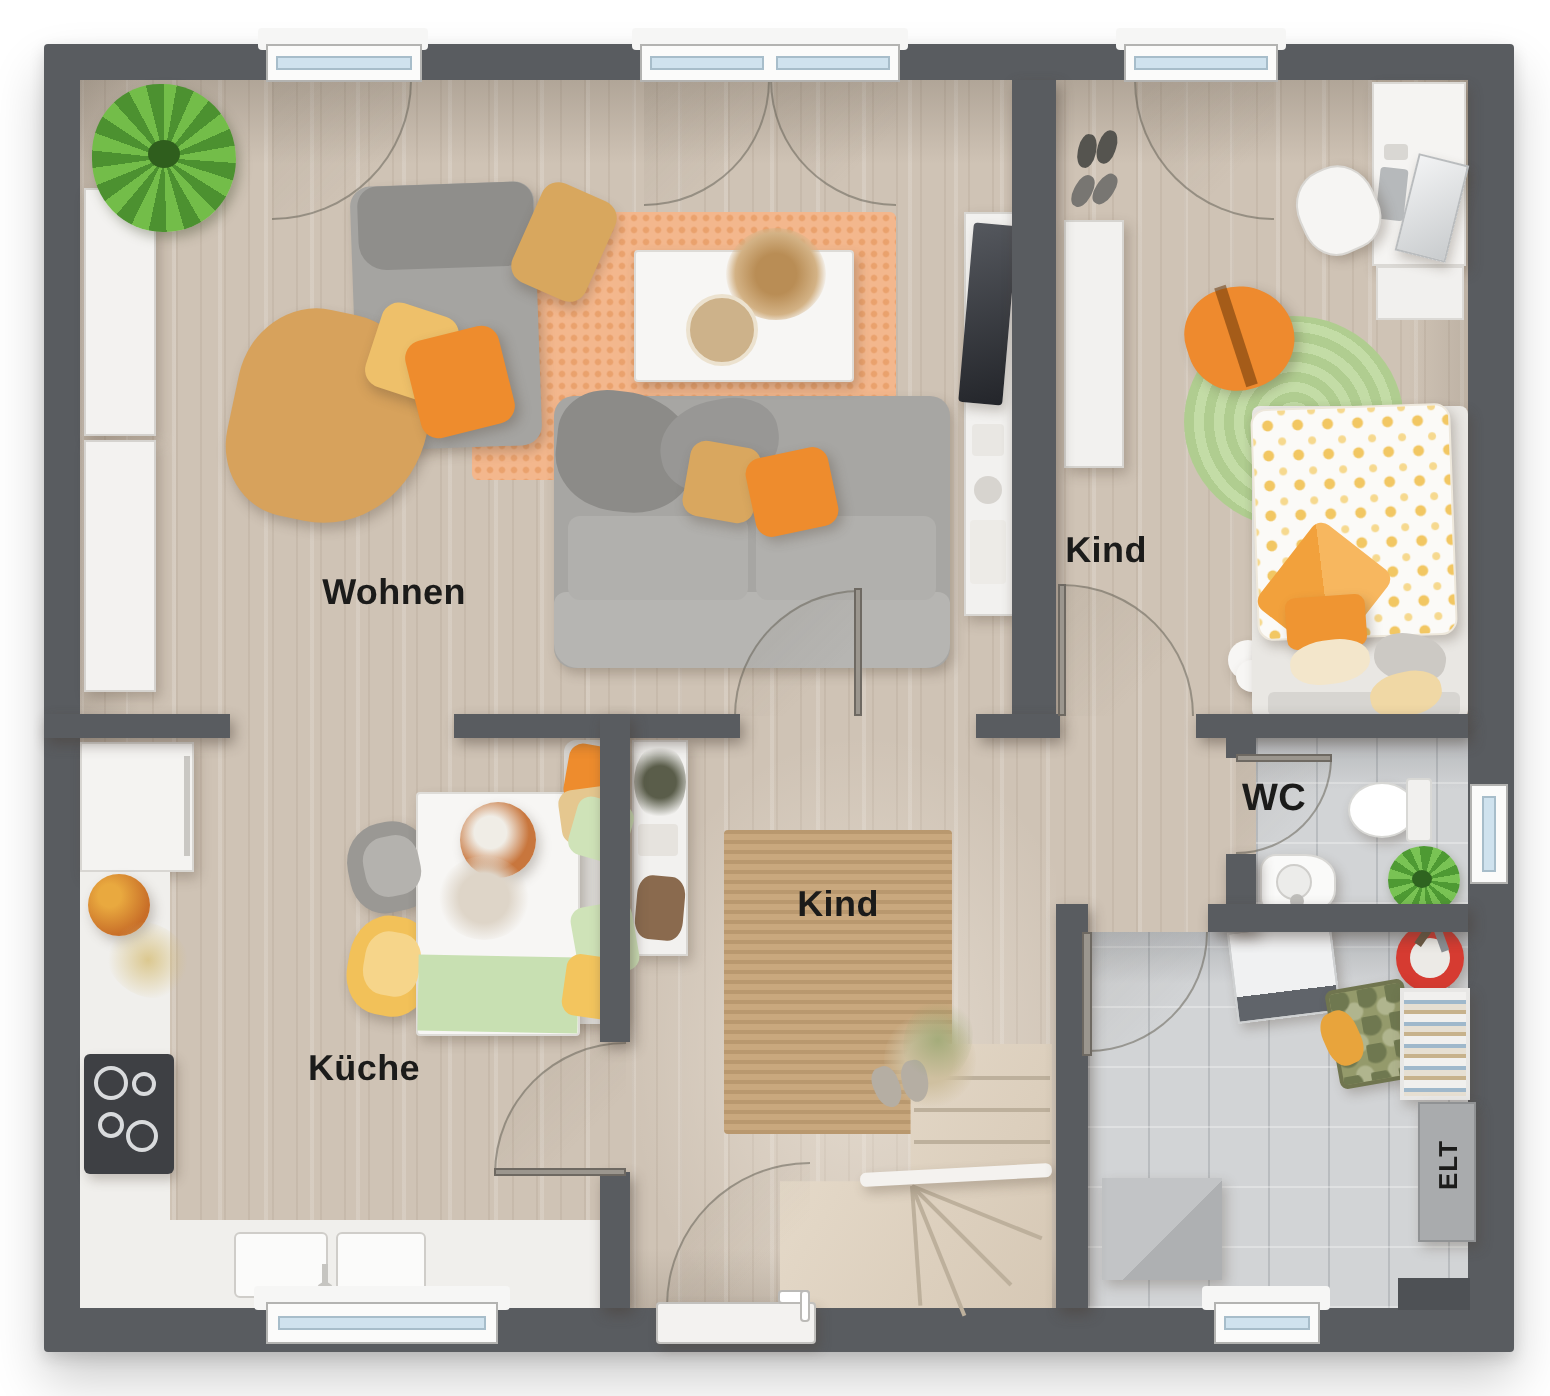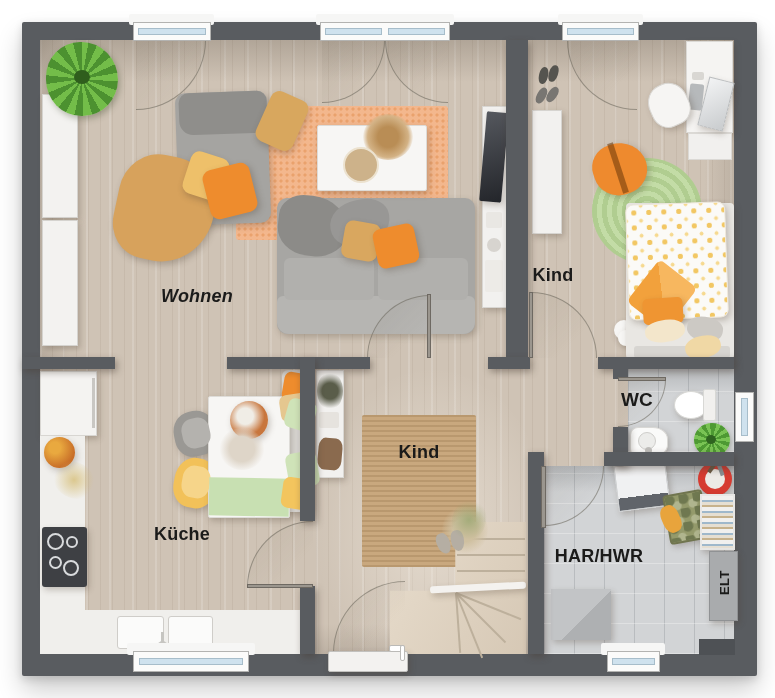--- a/index.html
+++ b/index.html
@@ -32,21 +32,21 @@
   .arc-br{border-bottom:1.6px solid var(--arc);border-right:1.6px solid var(--arc);border-bottom-right-radius:100%;}
   .ring{border:2px solid #d9dbdd;border-radius:50%;background:transparent;}
   .plant{background:repeating-conic-gradient(from 10deg,#4c9130 0 14deg,#73bd49 14deg 28deg);
          border-radius:48% 52% 50% 50%;box-shadow:2px 3px 6px rgba(60,70,40,.35);}
   .plant2{background:repeating-conic-gradient(from 0deg,#4e9a33 0 16deg,#79c354 16deg 32deg);
           border-radius:50%;box-shadow:1px 2px 4px rgba(60,70,40,.3);}
   .stairs{background:linear-gradient(120deg,#e8ddcd,#d6c8b5);
           clip-path:polygon(48% 0,100% 0,100% 100%,0 100%,0 52%,48% 52%);}
   .room-label{position:absolute;z-index:80;font-weight:700;font-size:18px;line-height:1;
               color:var(--label);text-align:center;letter-spacing:.2px;}
-  .lbl-wohnen{left:147px;top:287px;width:100px;font-style:italic;}
+  .lbl-wohnen{left:147px;top:287px;width:100px;}
   .lbl-kind{left:513px;top:266px;width:80px;}
   .lbl-kueche{left:132px;top:525px;width:100px;}
   .lbl-diele{left:369px;top:443px;width:100px;}
   .lbl-wc{left:607px;top:390px;width:60px;font-size:19px;}
   .lbl-harhwr{left:519px;top:547px;width:160px;}
   .lbl-elt{left:699px;top:576px;width:50px;font-size:13px;transform:rotate(-90deg);letter-spacing:.5px;}
 </style>
 </head>
 <body>
 
@@ -222,15 +222,14 @@
       <div class="shp" style="left: 612px; top: 658px; width: 43px; height: 7px; background: var(--glass); border: 1px solid rgb(167, 189, 202); z-index: 71;"></div>
       <div class="shp" style="left: 328px; top: 651px; width: 80px; height: 21px; background: rgb(243, 242, 240); border-radius: 2px; border: 1px solid rgb(194, 193, 190); box-shadow: rgba(75, 62, 48, 0.28) 2px 3px 6px; z-index: 70;"></div>
       <div class="shp" style="left: 389px; top: 645px; width: 16px; height: 7px; background: rgb(255, 255, 255); border-radius: 2px; border: 1px solid rgb(187, 186, 183); z-index: 72;"></div>
       <div class="shp" style="left: 400px; top: 645px; width: 5px; height: 16px; background: rgb(255, 255, 255); border-radius: 2px; border: 1px solid rgb(187, 186, 183); z-index: 72;"></div>
     </div>
   <span class="room-label lbl-wohnen">Wohnen</span>
   <span class="room-label lbl-kind">Kind</span>
   <span class="room-label lbl-kueche">Küche</span>
   <span class="room-label lbl-diele">Kind</span>
   <span class="room-label lbl-wc">WC</span>
-  <span class="room-label lbl-harhwr">HAR/HWR</span>
   <span class="room-label lbl-elt">ELT</span>
 </div>
 
 </body></html>

